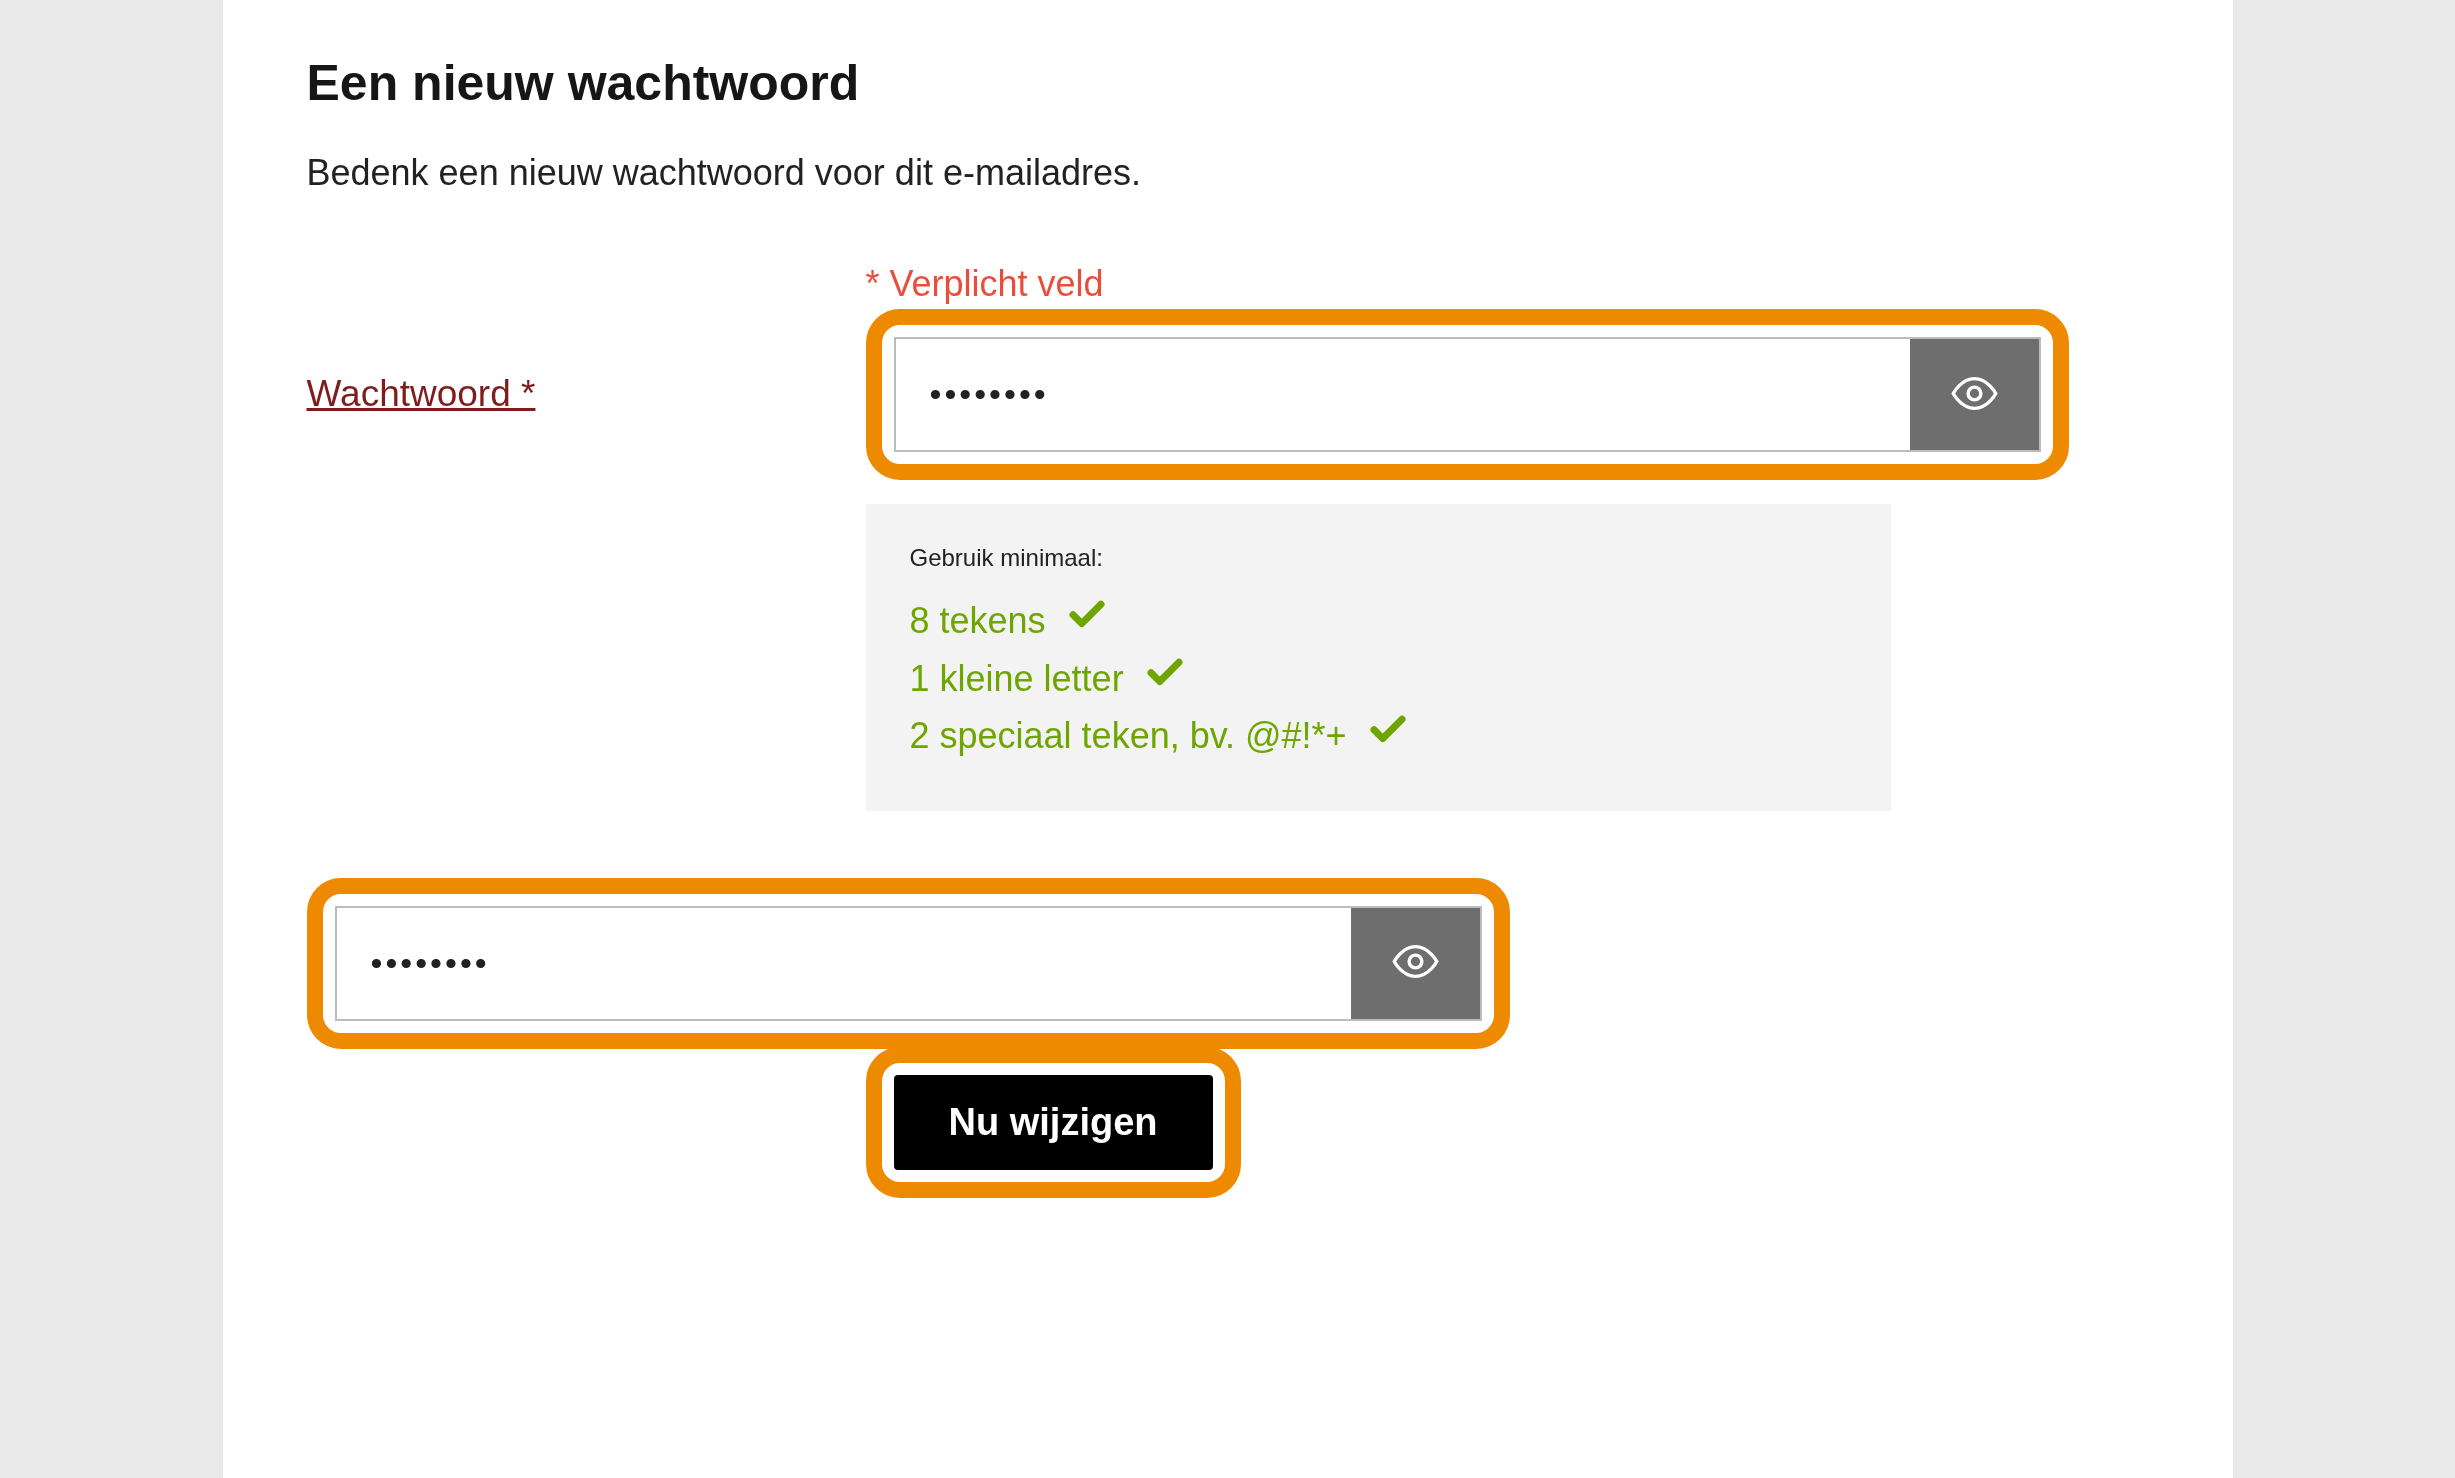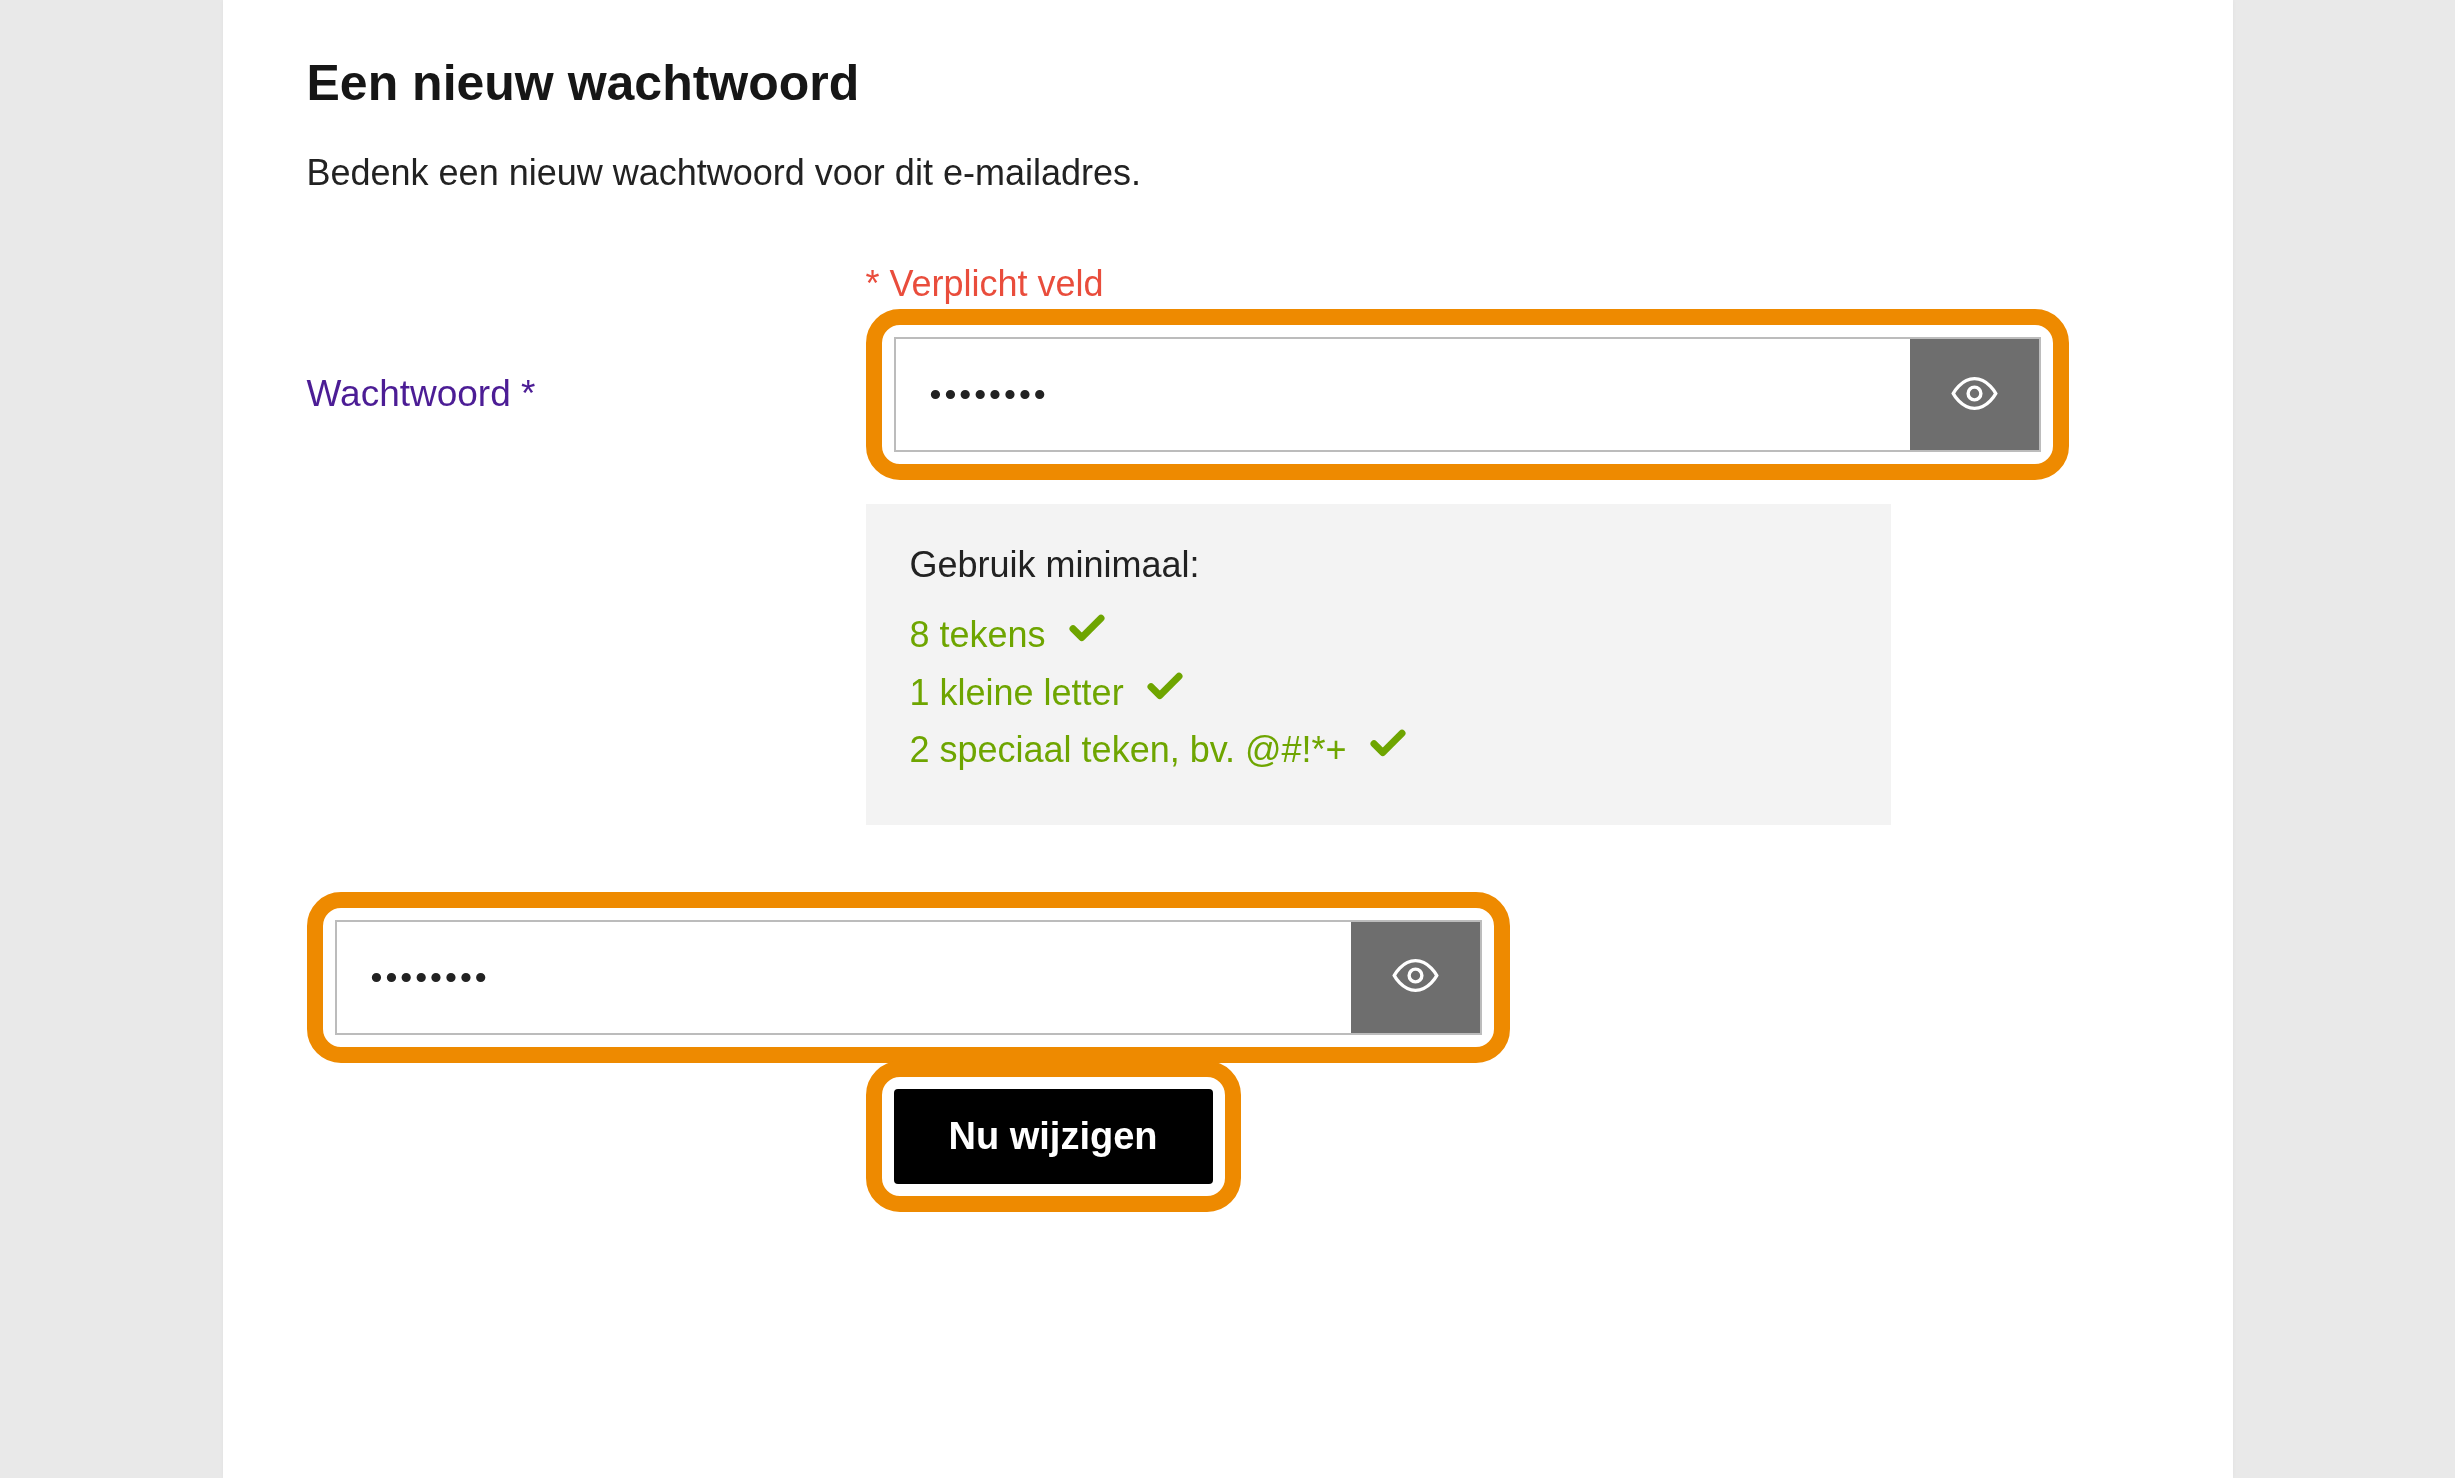--- a/index.html
+++ b/index.html
@@ -42,22 +42,23 @@
     color: #e94d3c;
     font-size: 36px;
   }
   .row {
     display: flex;
     align-items: center;
     margin-top: 0;
   }
   .field-label {
     font-size: 37px;
-    color: #4c1d95;
+    color: #7f1d1d;
     line-height: 1.2;
+    text-decoration: underline;
   }
   .highlight-wrap {
     border: 16px solid #ee8a00;
     border-radius: 34px;
     padding: 12px;
     display: inline-block;
   }
   .input-group {
     display: flex;
     border: 2px solid #bcbcbc;
@@ -84,21 +85,21 @@
     cursor: pointer;
   }
   .eye-btn svg { width: 51px; height: 51px; }
   .req-box {
     background: #f3f3f3;
     margin-top: 24px;
     padding: 40px 44px 46px 44px;
     width: 1025px;
   }
   .req-heading {
-    font-size: 36px;
+    font-size: 24px;
     color: #222;
     margin-bottom: 20px;
   }
   .req-list { list-style: none; padding: 0; margin: 0; }
   .req-item {
     display: flex;
     align-items: flex-start;
     gap: 20px;
     color: #6ea500;
     font-size: 36px;

